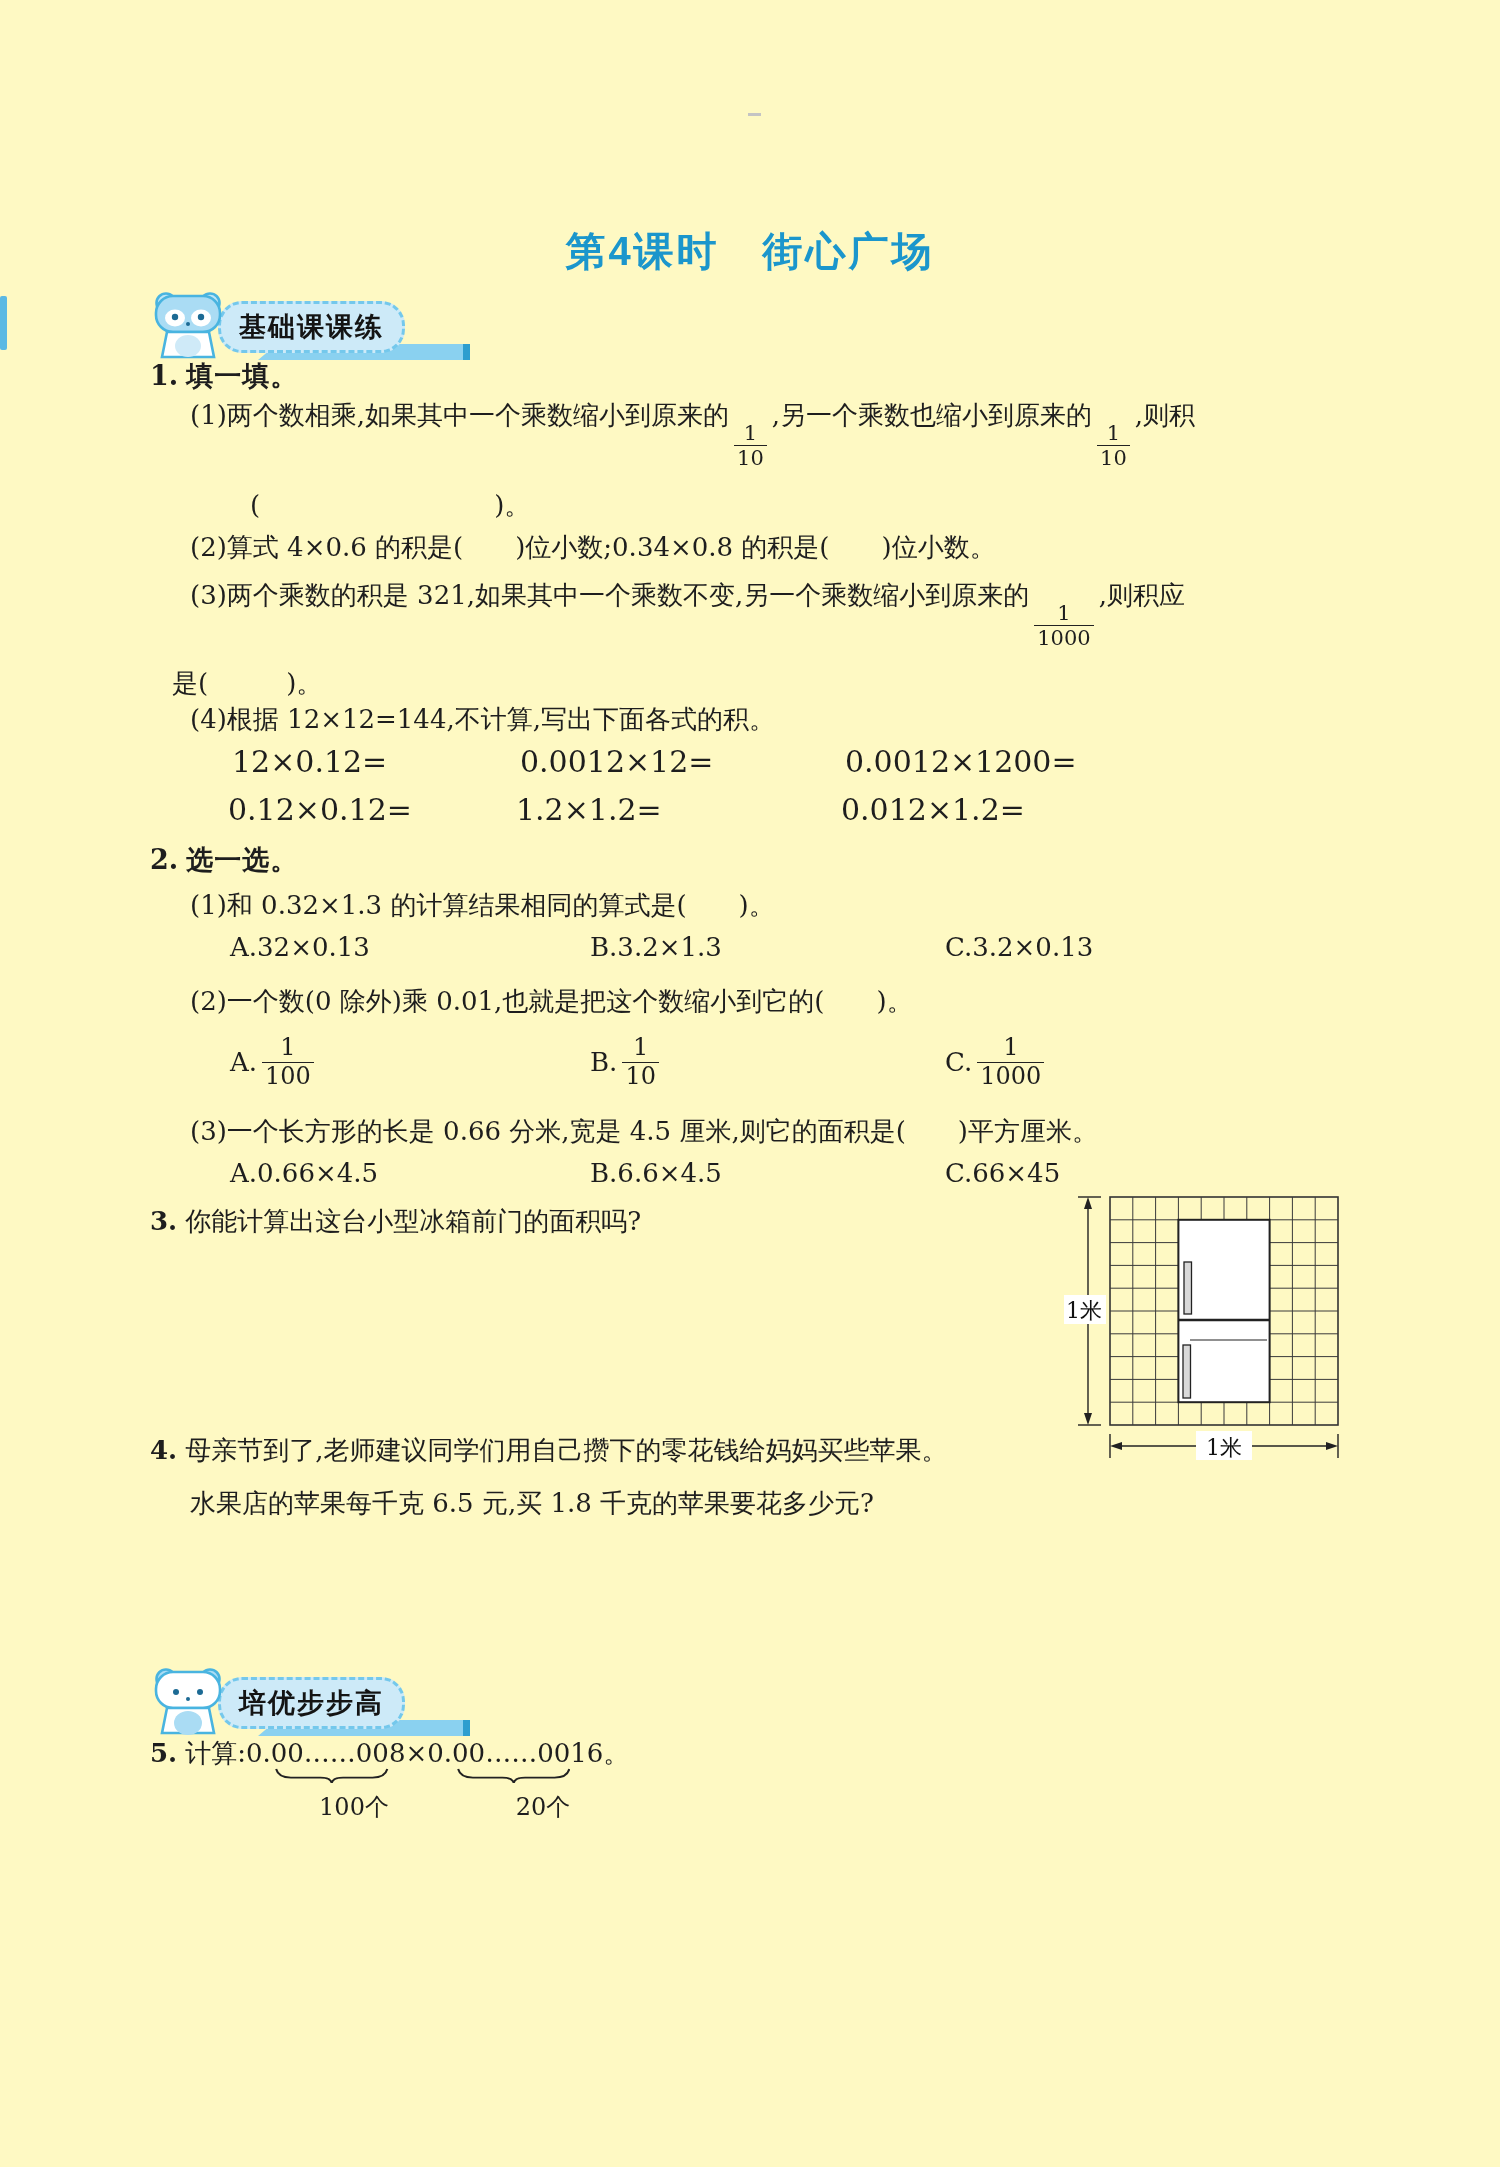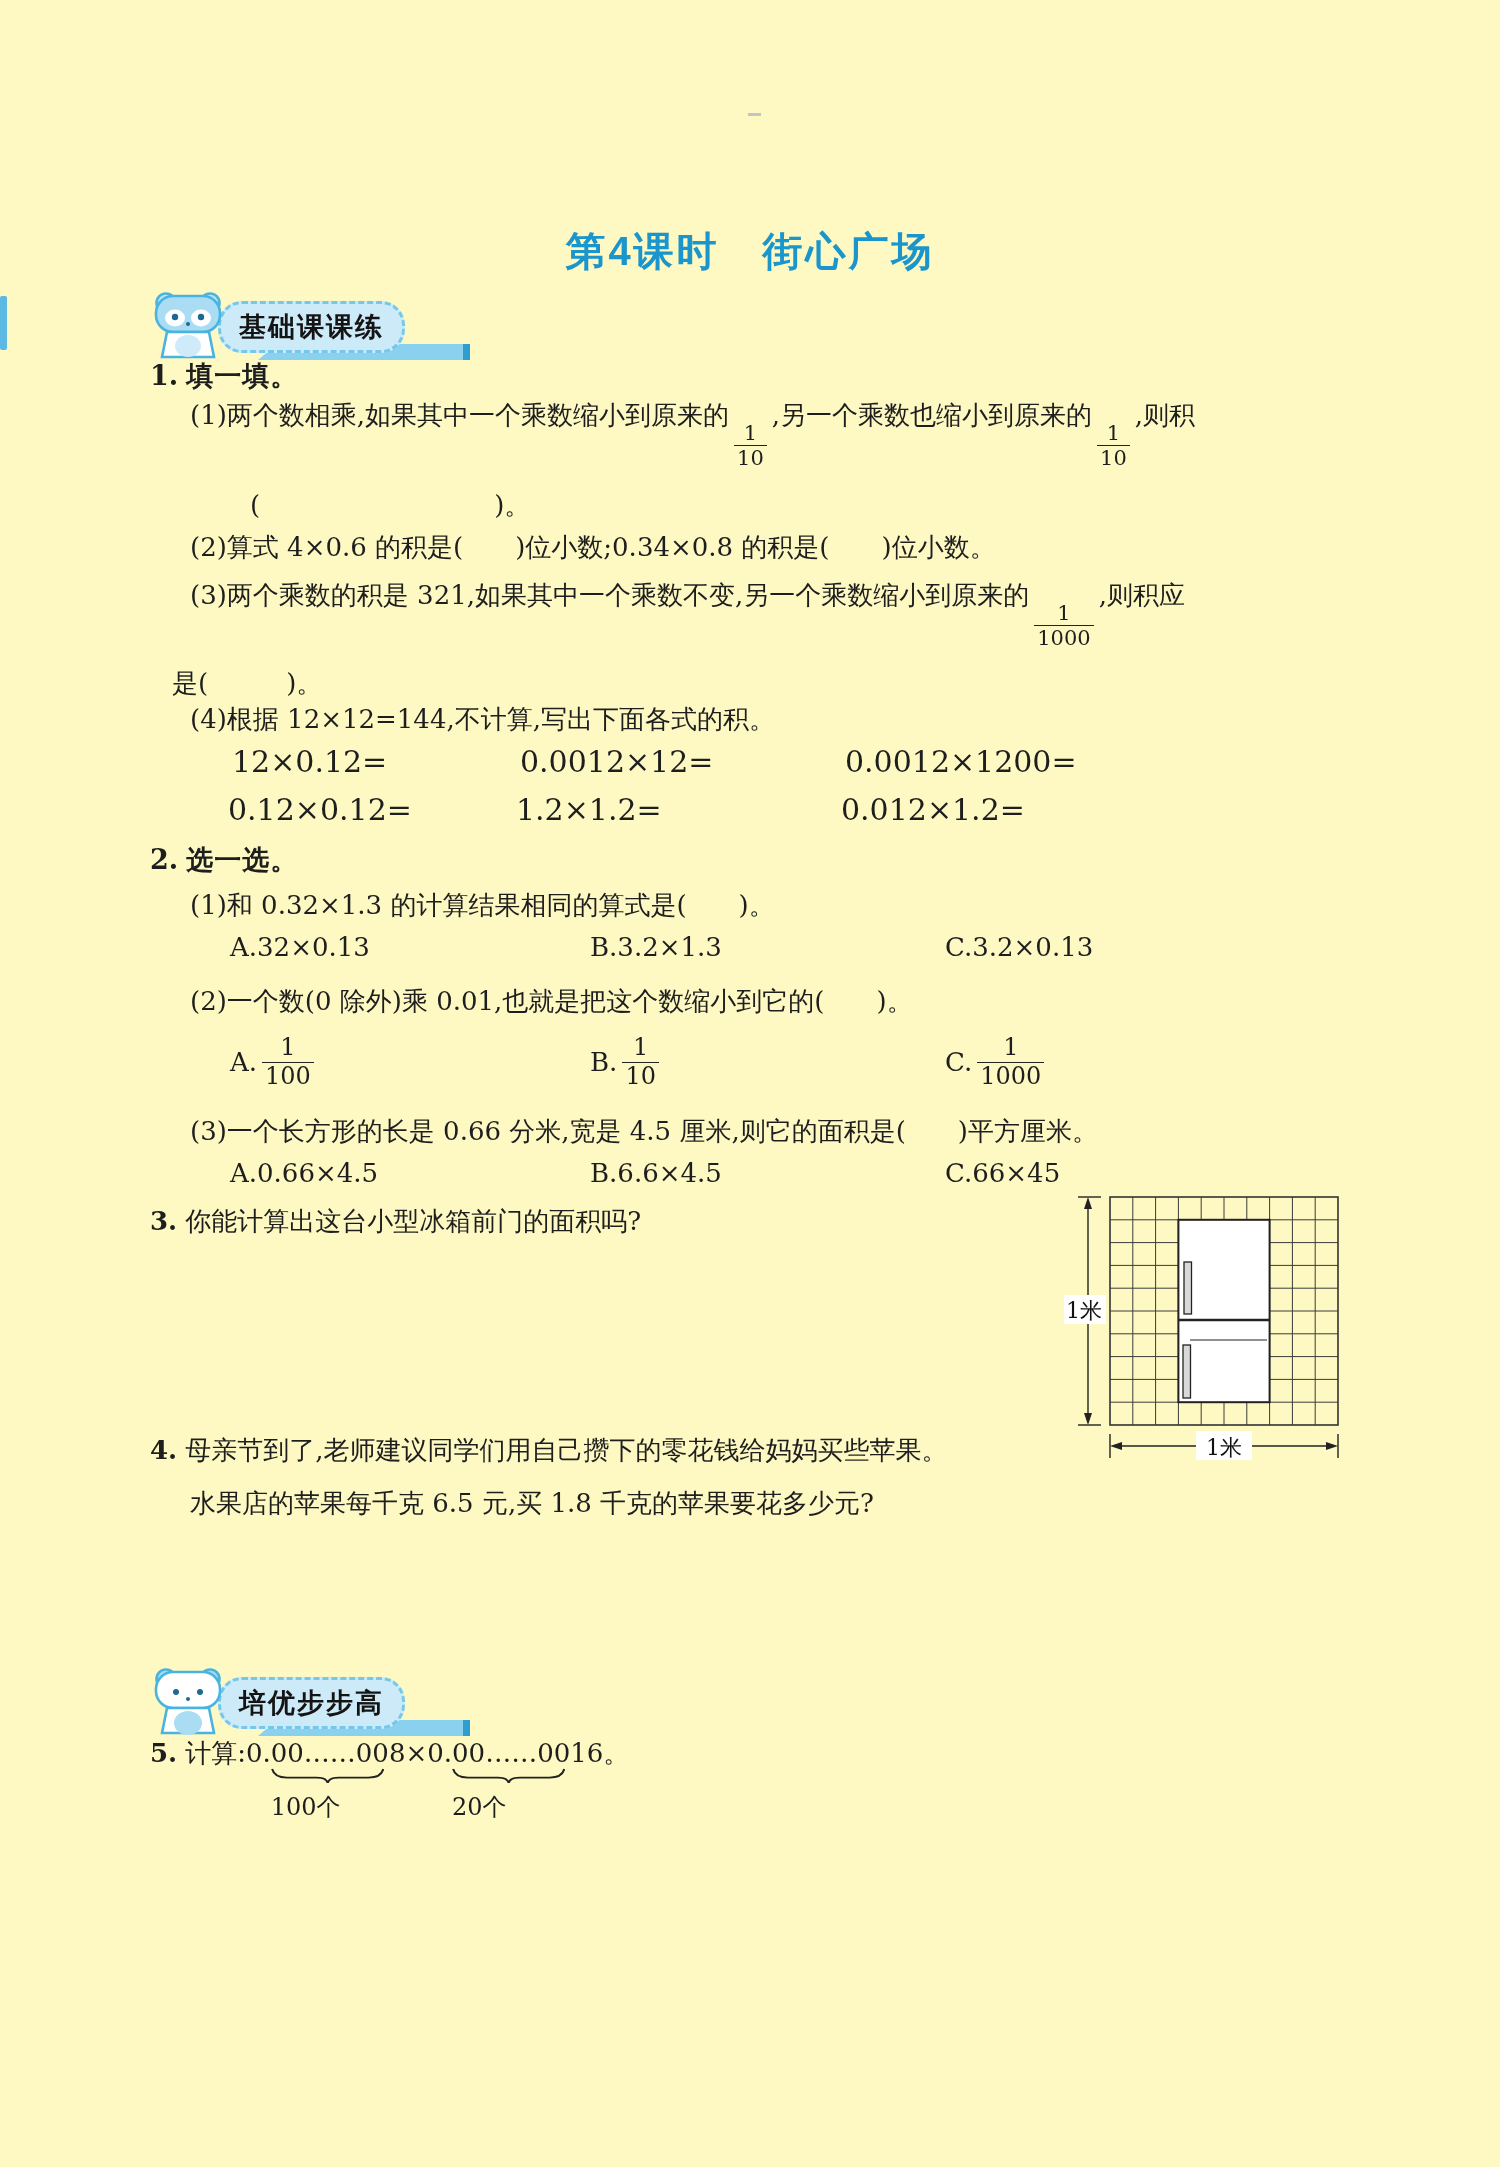--- a/index.html
+++ b/index.html
@@ -29,21 +29,21 @@
         font-size:21px;line-height:1.15;margin:0 5px;}
   .frac .den{border-top:1.7px solid #222;padding:0 3px;}
   .frac .num{padding:0 3px;}
   .blankline{margin:16px 0 0 60px;}
   .cont-line{margin:14px 0 0 -18px;}
   .optrow{display:grid;grid-template-columns:360px 355px auto;font-size:26px;}
   .eqrow{display:grid;grid-template-columns:288px 325px auto;font-size:30px;}
   .fopt{display:flex;align-items:center;}
   
   .q5row{display:flex;align-items:flex-start;font-size:26px;line-height:1.35;}
-  .zgroup{display:inline-flex;flex-direction:column;align-items:flex-start;}
+  .zgroup{display:inline-flex;flex-direction:column;align-items:flex-end;}
   .zgroup svg{width:96%;height:15px;margin-top:-3px;}
   .zlabel{font-size:24px;margin-top:8px;}
   .artifact-left{left:0;top:296px;width:7px;height:54px;background:#5bb9e4;border-radius:2px;}
   .artifact-dash{left:748px;top:113px;width:13px;height:3px;background:#c4c4c4;}
   svg text{font-family:"DejaVu Serif","Liberation Serif",serif;}
 </style>
 </head>
 <body>
 
 <div class="page">

